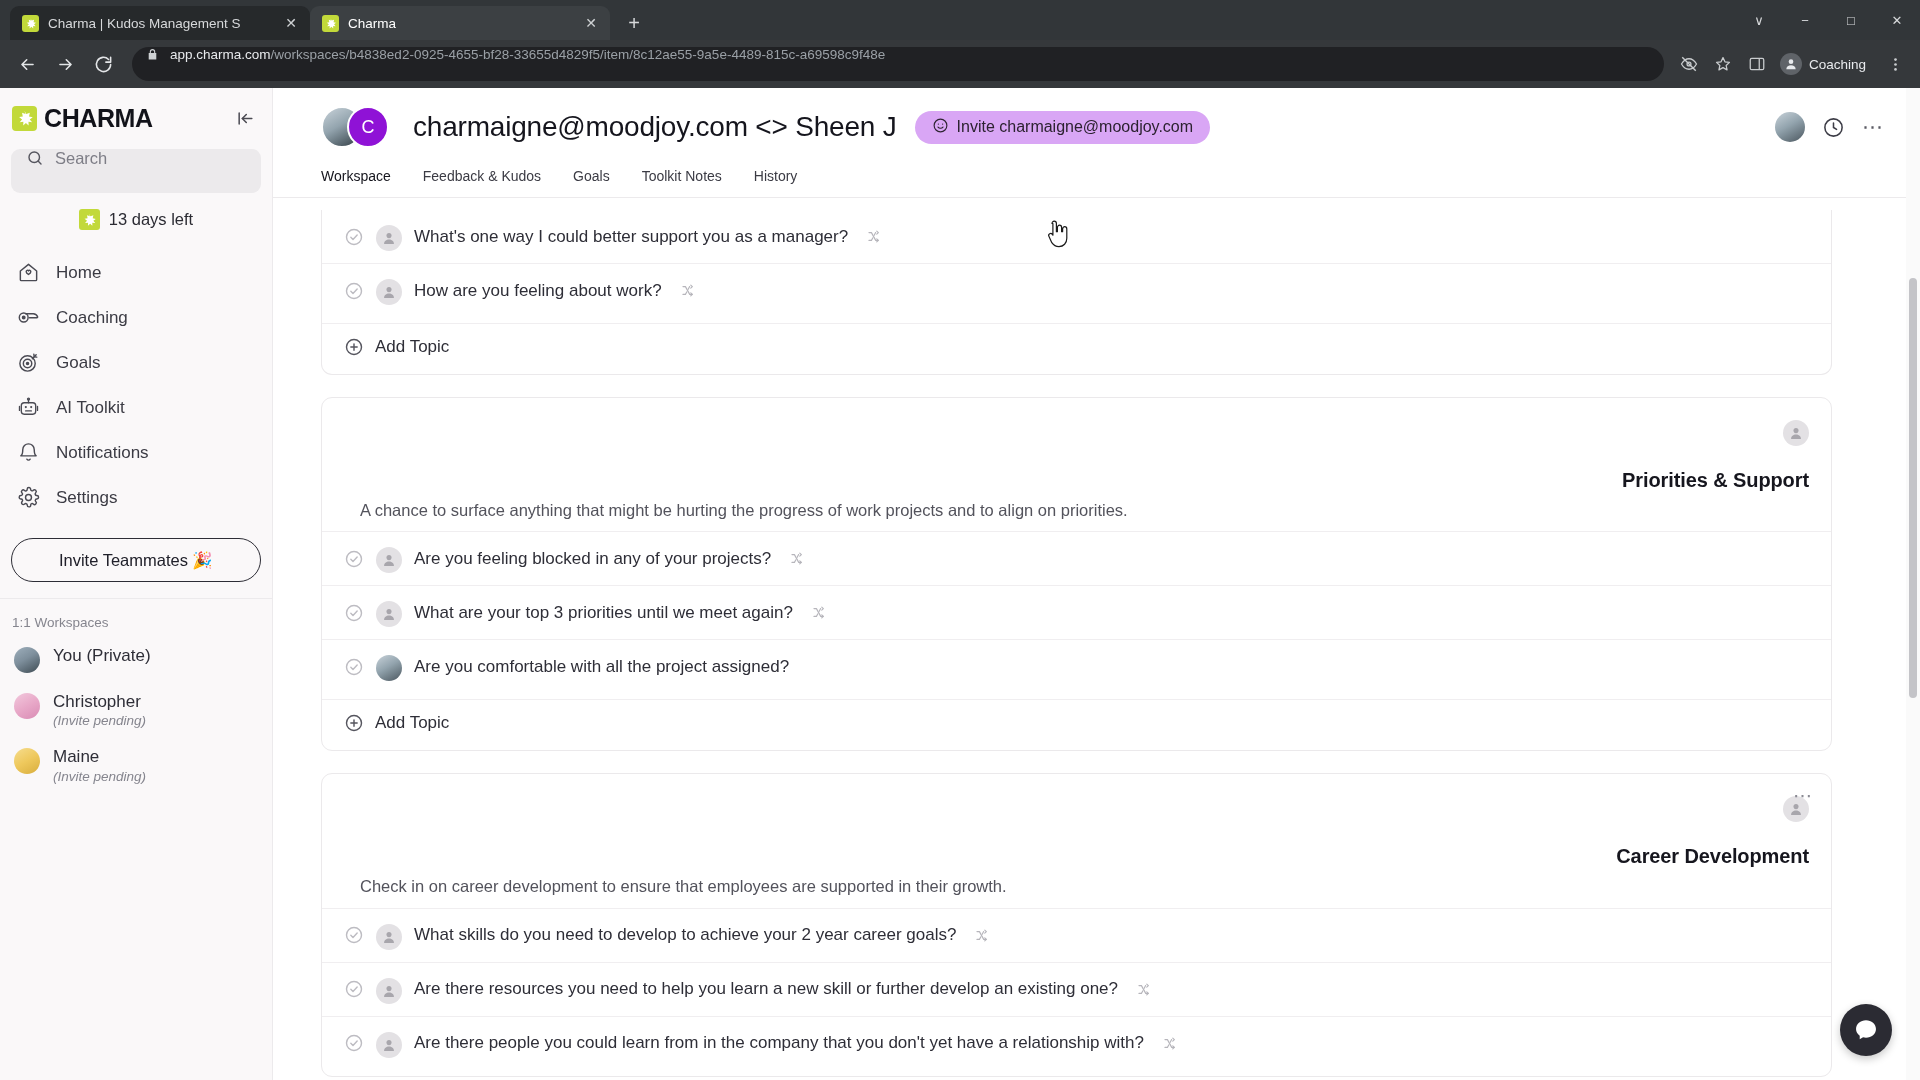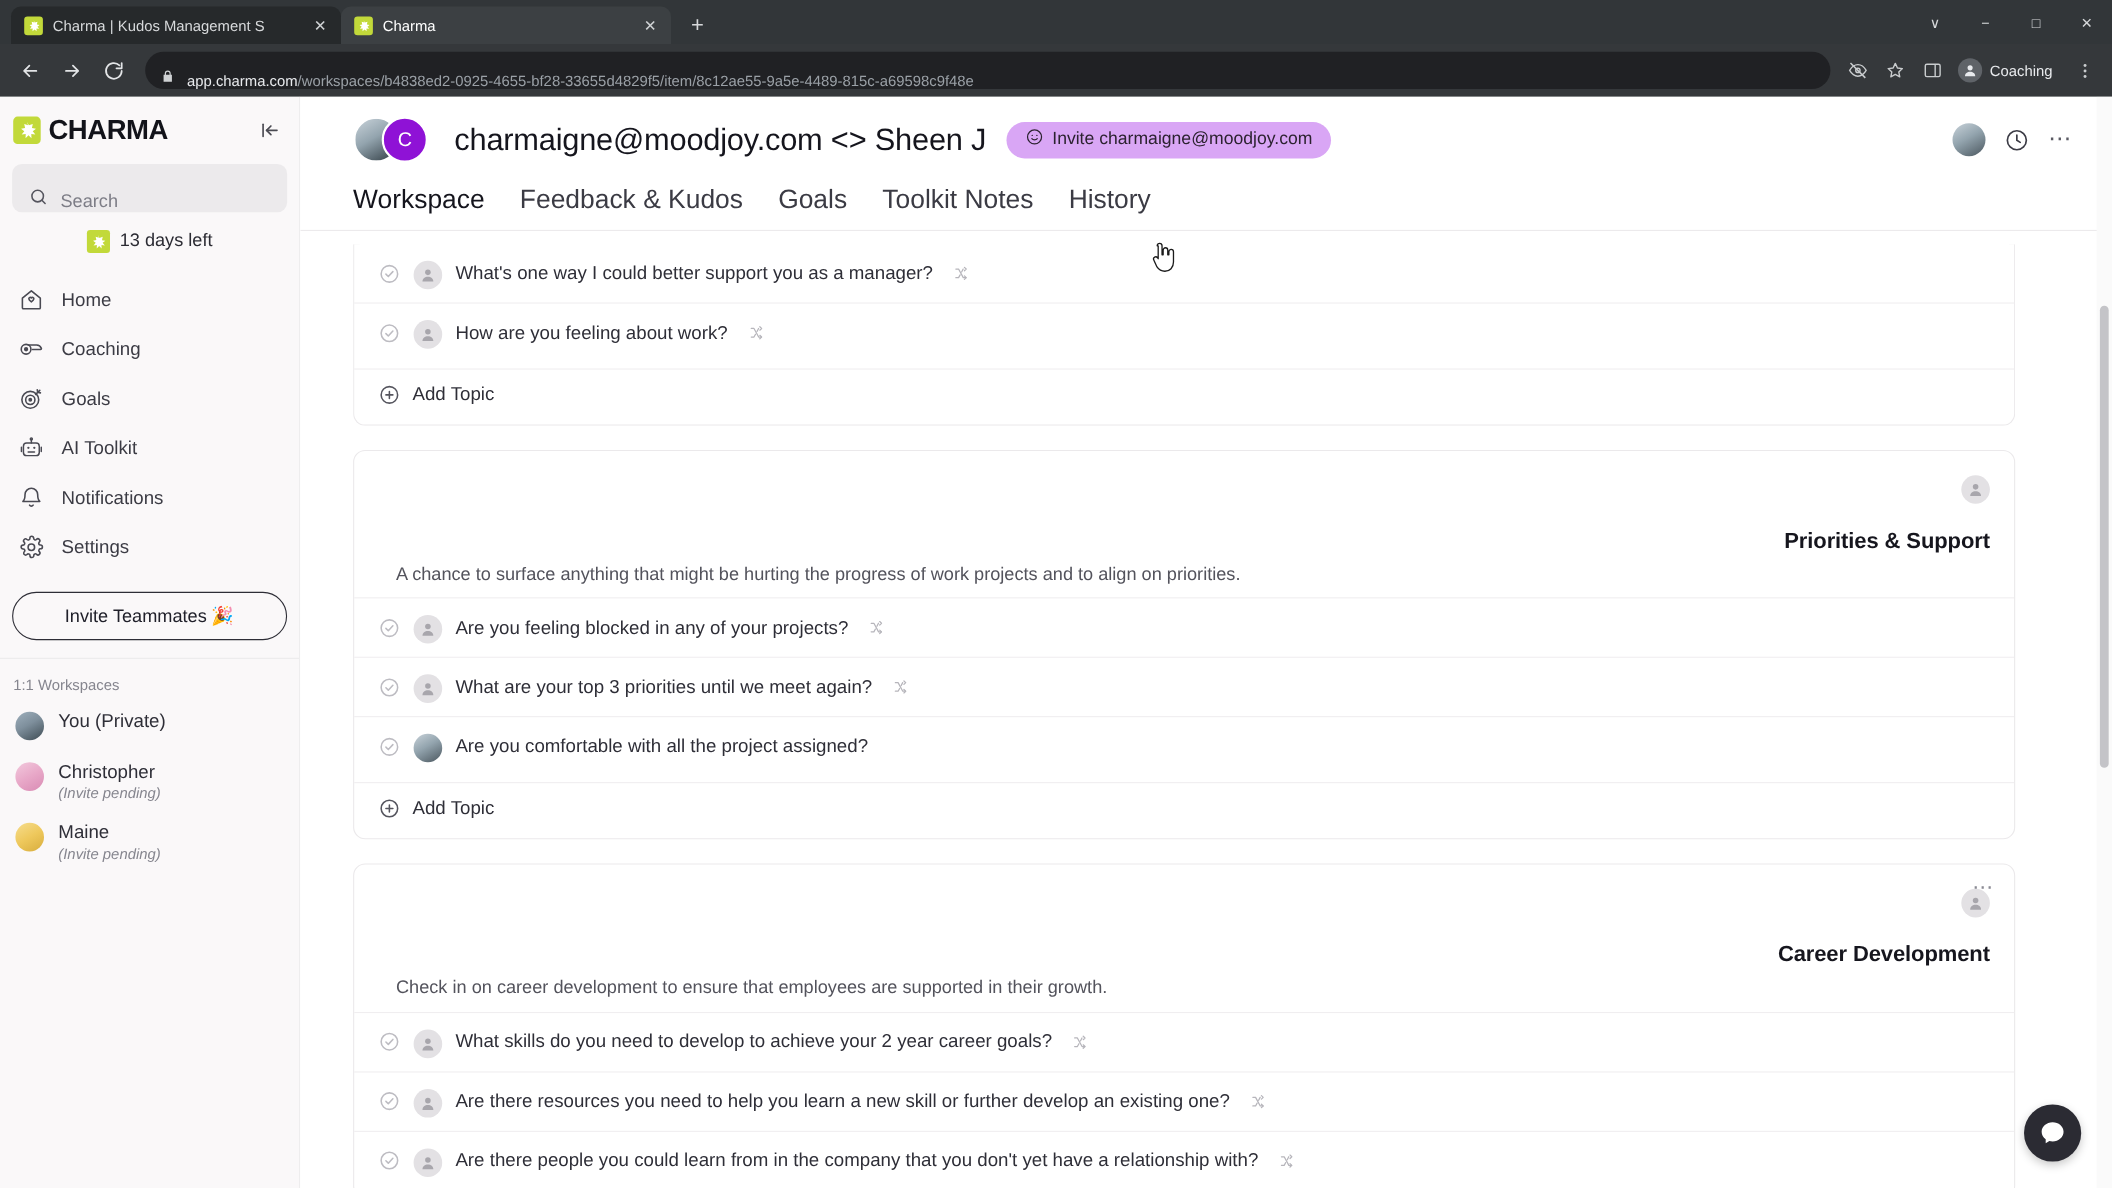--- a/index.html
+++ b/index.html
@@ -42,21 +42,21 @@
     color: #d7d9db; font-size: 13px; }
 
   .toolbar {
     height: 48px; background: #35383b; display: flex; align-items: center;
     padding: 0 10px; gap: 4px; flex: 0 0 48px;
   }
   .navbtn { width: 34px; height: 34px; display: flex; align-items: center;
     justify-content: center; color: #e3e5e7; border-radius: 50%; }
   .omnibox {
     flex: 1; height: 34px; background: #202124; border-radius: 17px;
-    display: flex; align-items: flex-end; padding: 0 14px; gap: 11px;
+    display: flex; align-items: flex-start; padding: 0 14px; gap: 11px;
     margin-left: 8px; margin-right: 6px;
   }
   .omnibox .url { font-size: 13.5px; color: #9aa0a6; white-space: nowrap;
     overflow: hidden; text-overflow: ellipsis; flex: 1; }
   .omnibox .url b { color: #e8eaed; font-weight: 400; }
   .tbicon { width: 30px; height: 30px; display: flex; align-items: center;
     justify-content: center; color: #c9ccce; }
   .incognito { display: flex; align-items: center; gap: 7px; color: #e8eaed;
     font-size: 13.5px; padding: 0 10px 0 4px; height: 32px; border-radius: 16px; }
   .inc-av { width: 22px; height: 22px; border-radius: 50%; background: #5f6368;
@@ -74,21 +74,21 @@
   .sb-logo-row { display: flex; align-items: center; padding: 16px 14px 8px 12px; }
   .logo { display: flex; align-items: center; gap: 7px; }
   .logo-mark { width: 25px; height: 25px; background: #c2d93a; border-radius: 4px;
     display: flex; align-items: center; justify-content: center; }
   .logo-text { font-size: 25px; font-weight: 800; letter-spacing: -0.4px; color: #12131a; }
   .collapse-btn { margin-left: auto; width: 26px; height: 26px; display: flex;
     align-items: center; justify-content: center; color: #4a4a52; }
 
   .searchbox {
     margin: 8px 11px 0 11px; height: 44px; background: #eceaec; border-radius: 9px;
-    display: flex; align-items: flex-end; gap: 11px; padding: 0 15px;
+    display: flex; align-items: flex-start; gap: 11px; padding: 0 15px;
   }
   .searchbox .sbtxt { font-size: 16.5px; color: #7d7d86; }
 
   .trial { display: flex; align-items: center; justify-content: center; gap: 9px;
     padding: 16px 0 14px 0; font-size: 16.5px; color: #2b2b33; font-weight: 500; }
   .trial .logo-mark { width: 21px; height: 21px; border-radius: 3px; }
 
   .navlist { padding: 6px 0 0 0; }
   .navitem { display: flex; align-items: center; gap: 16px; padding: 11px 0 11px 17px;
     font-size: 17px; color: #3b3b44; }
@@ -128,21 +128,21 @@
   .invite-pill { margin-left: 18px; height: 33px; border-radius: 17px;
     background: #d9a6f5; display: flex; align-items: center; gap: 8px; padding: 0 17px;
     font-size: 16px; color: #2c2230; white-space: nowrap; }
   .mh-right { margin-left: auto; display: flex; align-items: center; gap: 17px; }
   .mh-av { width: 30px; height: 30px; border-radius: 50%;
     background: linear-gradient(150deg,#c9d3da 0%,#93a4ae 45%,#4a565e 100%); }
   .mh-ico { color: #3c3c46; display: flex; align-items: center; }
   .dots { font-size: 21px; color: #5a5a63; letter-spacing: 1px; line-height: 10px; }
 
   .tabs { display: flex; gap: 32px; padding: 20px 0 0 48px; border-bottom: 1px solid #eceaec; }
-  .tab { font-size: 24px; color: #3b3b44; padding-bottom: 13px; white-space: nowrap; text-align: center; }
+  .tab { font-size: 14px; color: #3b3b44; padding-bottom: 13px; white-space: nowrap; text-align: center; }
   .tab.active { color: #15151d; }
 
   .scrollarea { flex: 1; overflow: hidden; position: relative; padding: 0 0 0 0; background: #fff; }
   .scrollinner { padding: 12px 0 0 0; }
 
   .card { background: #fff; border: 1px solid #ebe9eb; border-radius: 11px;
     margin: 0 88px 22px 48px; position: relative; }
   .card.clipped-top { border-top: none; border-radius: 0 0 11px 11px; }
 
   .card-head { display: flex; align-items: flex-end; gap: 23px; padding: 19px 22px 0 22px; flex-direction: column; }

